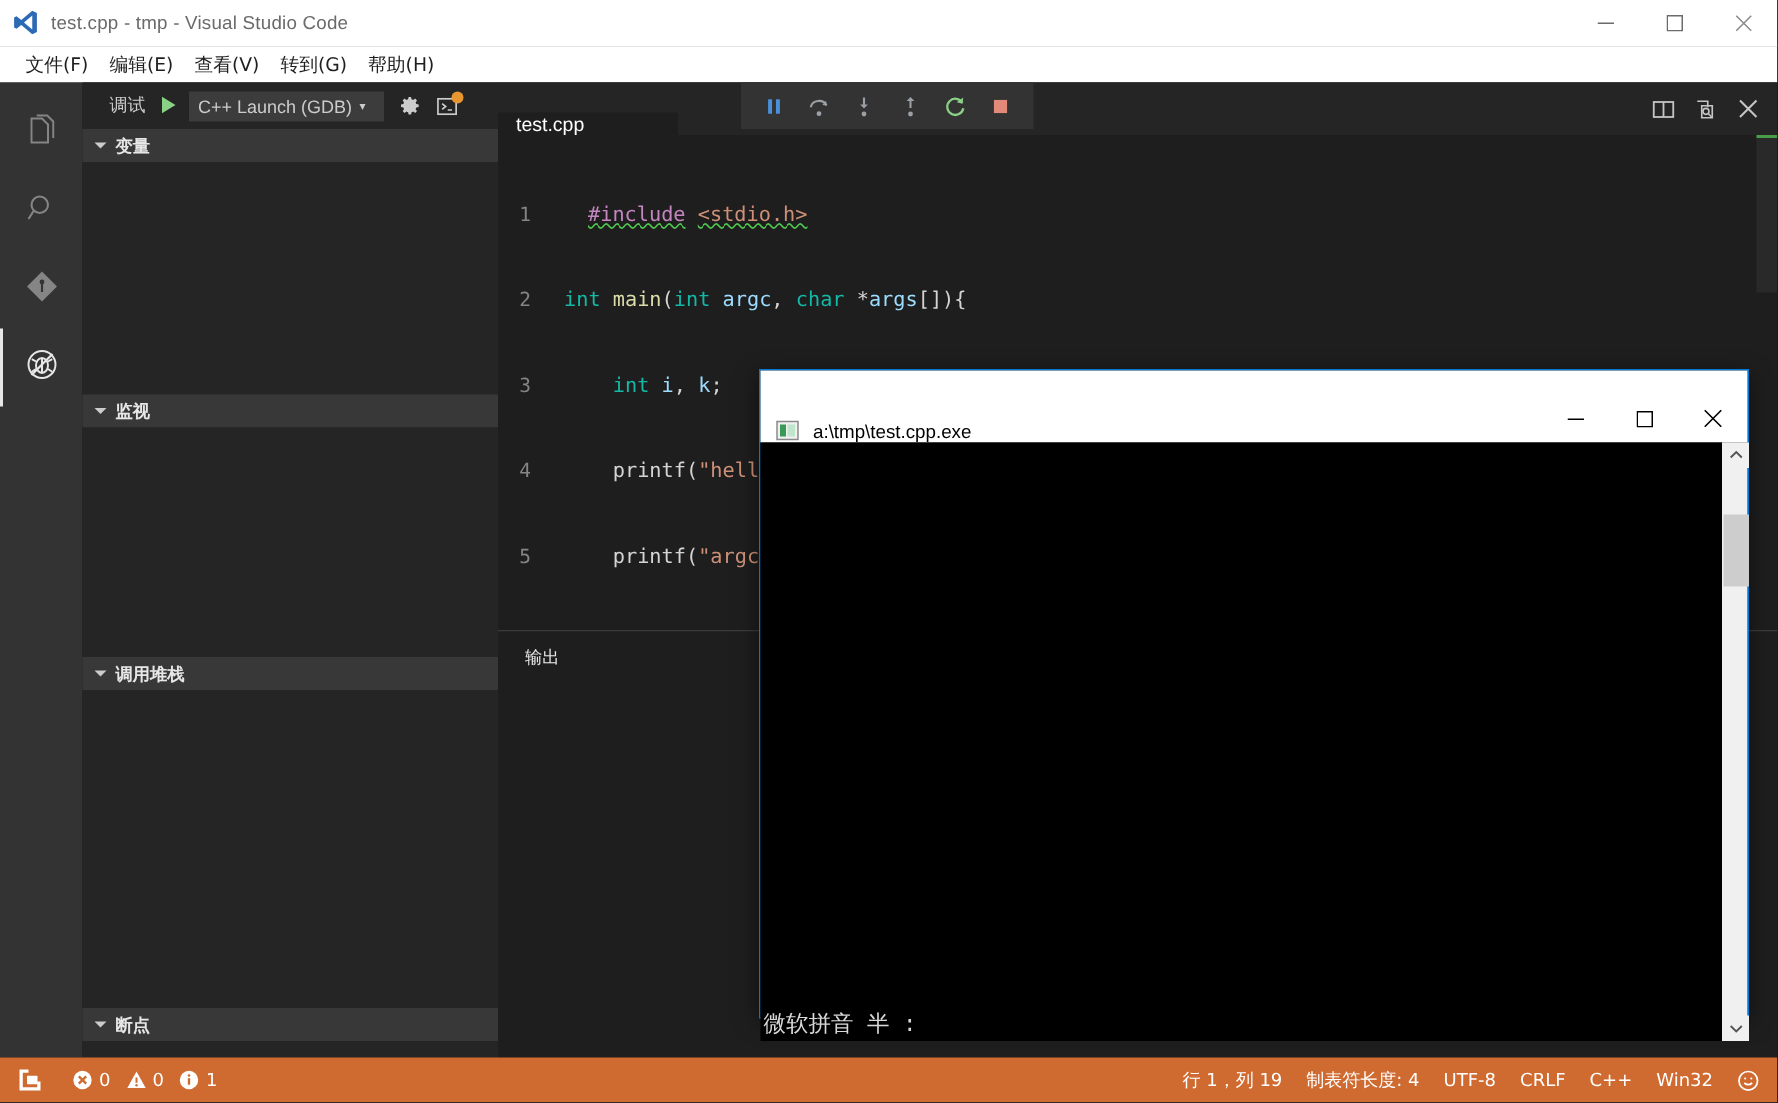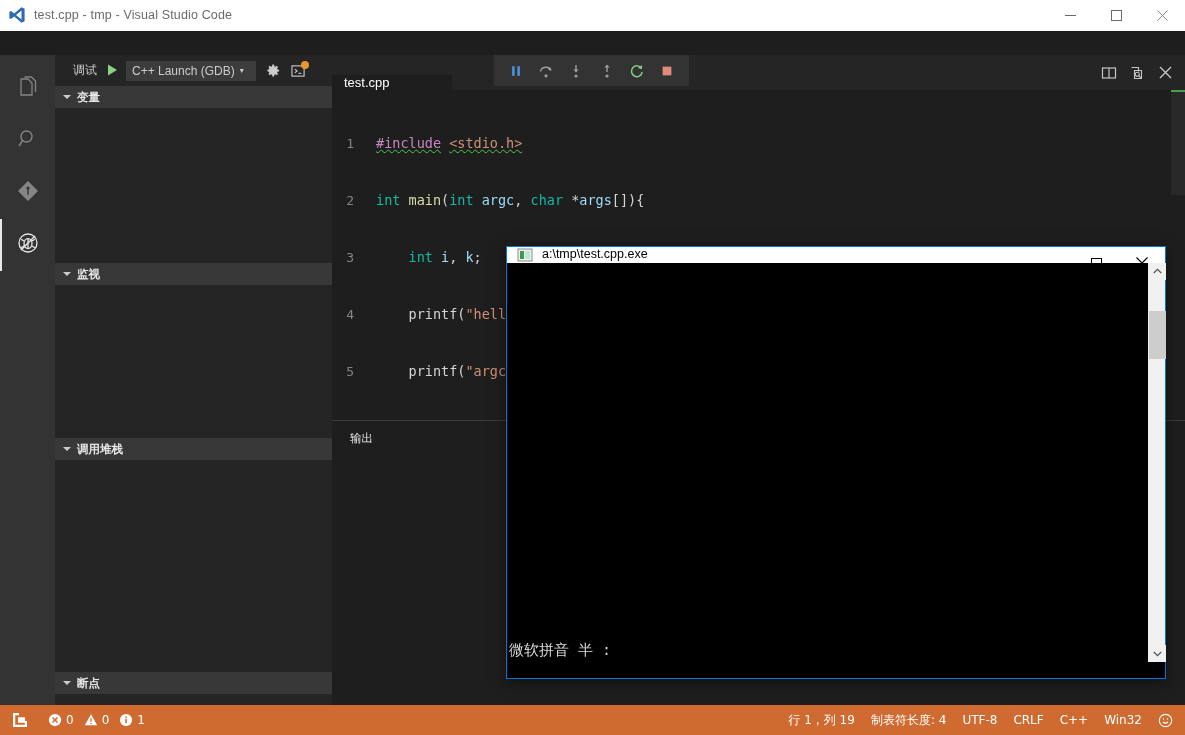--- a/index.html
+++ b/index.html
@@ -132,21 +132,21 @@
     font-size: 13.5px; line-height: 19px; padding-top: 6px;
     white-space: pre;
   }
   .cl { display: flex; height: 19px; align-items: center; }
   .lno {
     width: 44px; text-align: right; padding-right: 22px; color: #858585;
     font-size: 13px; flex: none;
     font-family: "DejaVu Sans Mono", "Liberation Mono", monospace;
   }
   .ctext { color: #d4d4d4; }
-  .k-pre   { color: #c586c0; }   
+  .k-pre   { color: #c586c0; margin-left: 16px; }   
   .k-inc   { color: #ce9178; }
   .k-type  { color: #14b8a6; }
   .k-fn    { color: #dcdcaa; }
   .k-str   { color: #ce9178; }
   .k-id    { color: #9cdcfe; }
   .k-plain { color: #d4d4d4; }
   .squiggle {
     text-decoration: underline;
     text-decoration-style: wavy;
     text-decoration-color: #4ec94e;
@@ -174,21 +174,21 @@
   }
 
   
   .console-win {
     position: absolute; left: 506px; top: 246px; width: 660px; height: 433px;
     border: 1px solid #0078d7;
     background: #000000;
     box-shadow: 0 3px 14px rgba(0,0,0,0.5);
   }
   .console-title {
-    height: 16px; background: #ffffff; display: flex; align-items: flex-start;
+    height: 48px; background: #ffffff; display: flex; align-items: flex-end;
   }
   .cw-icon { width: 16px; height: 16px; margin-left: 10px; margin-right: 9px; flex: none; }
   .cw-title { font-size: 12.5px; color: #000000; white-space: nowrap; }
   .cw-spacer { flex: 1 1 auto; }
   .cw-btns { display: flex; height: 32px; }
   .cw-btn { width: 46px; height: 32px; display: flex; align-items: center; justify-content: center; color: #000000; }
 
   .console-body {
     position: relative; height: 399px; background: #000000;
   }
@@ -260,20 +260,27 @@
           </svg>
       </div>
       <div class="win-btn">
         <svg width="11" height="11" viewBox="0 0 11 11">
             <path d="M0.5 0.5 L10.5 10.5 M10.5 0.5 L0.5 10.5" stroke="#8a8a8a" stroke-width="1"></path>
           </svg>
       </div>
     </div>
   </div>
 
+  <div class="menubar">
+    <div class="menu-item"><span>文件(F)</span></div>
+    <div class="menu-item"><span>编辑(E)</span></div>
+    <div class="menu-item"><span>查看(V)</span></div>
+    <div class="menu-item"><span>转到(G)</span></div>
+    <div class="menu-item"><span>帮助(H)</span></div>
+  </div>
 
   <div class="activitybar">
     <div class="act-item" style="margin-top:8px">
       <span>
         <svg width="24" height="24" viewBox="0 0 24 24" fill="none" stroke="currentColor" stroke-width="1.3">
           <path d="M5 4 h7 l4 4 v12 h-11 z"></path>
           <path d="M8.5 2 h7 l4 4 v11"></path>
         </svg>
       </span>
     </div>

